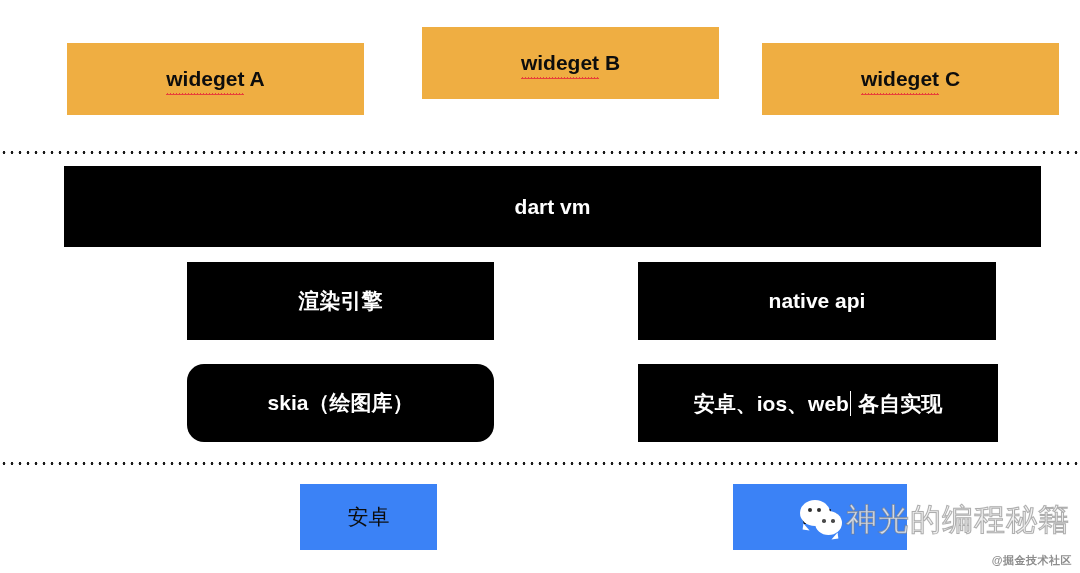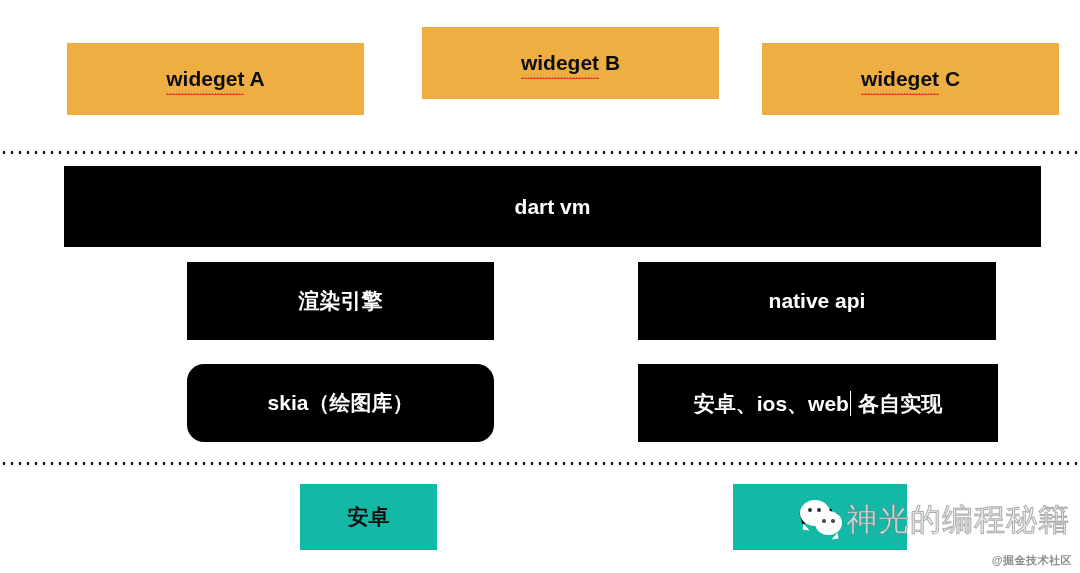--- a/index.html
+++ b/index.html
@@ -37,24 +37,24 @@
   }
 
   .box-black {
     background: #000000;
     color: #ffffff;
     font-size: 21px;
     font-weight: 700;
   }
 
   .box-blue {
-    background: #14b8a6;
+    background: #3b82f6;
     color: #0d0d0d;
     font-size: 21px;
-    font-weight: 700;
+    font-weight: 400;
   }
 
   
   .misspelled {
     position: relative;
     white-space: nowrap;
   }
   .misspelled .sp {
     position: relative;
     display: inline-block;

